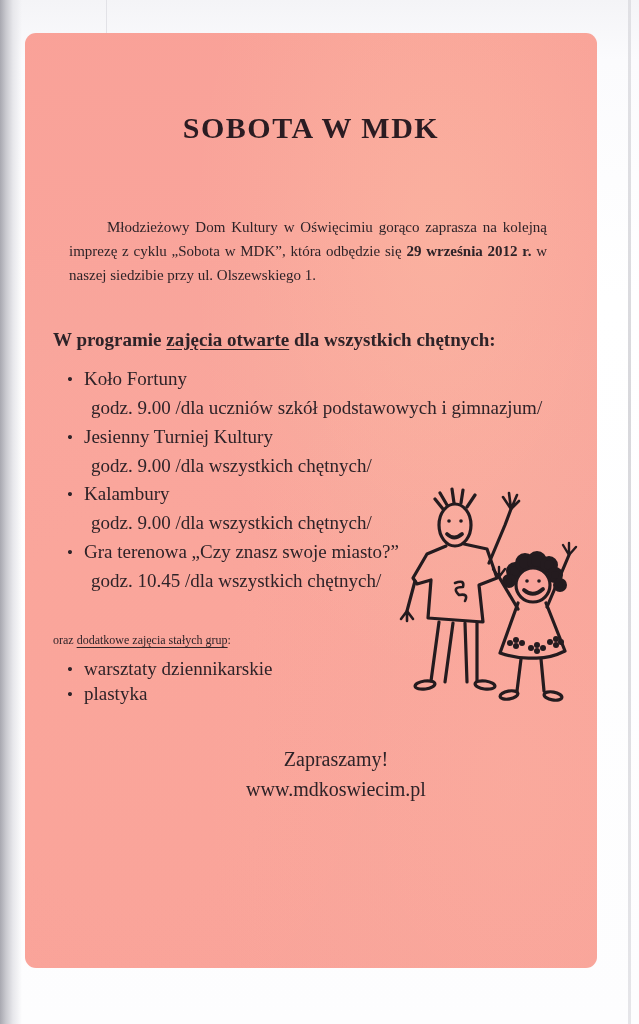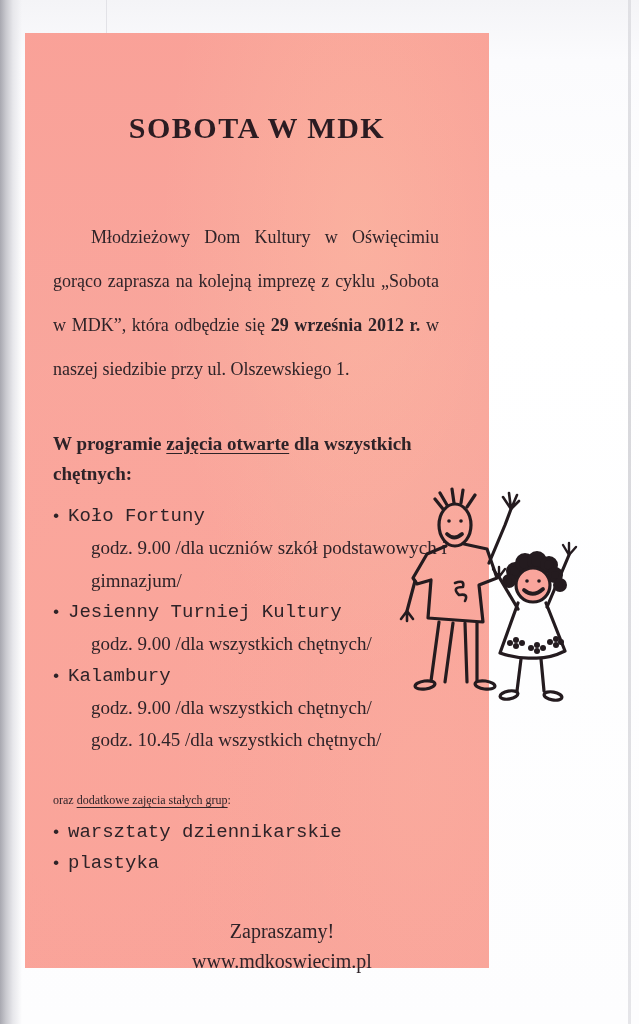--- a/index.html
+++ b/index.html
@@ -21,47 +21,48 @@
     position:absolute;top:0;bottom:0;left:628px;width:3px;
     background:linear-gradient(180deg,#d5d5da,#c3c3c9 40%,#d9d9de);
     opacity:.65;
   }
   .scan-seam{
     position:absolute;left:106px;top:0;height:34px;width:1px;
     background:#e2e2e7;
   }
   
   .paper{
-    position:absolute;left:25px;top:33px;width:464px;height:935px;
+    position:absolute;left:25px;top:33px;width:572px;height:935px;
     background-color:#f9a59c;
     background-image:
       radial-gradient(ellipse at 72% 22%, rgba(255,220,175,.22), transparent 42%),
       radial-gradient(ellipse at 18% 70%, rgba(255,170,155,.25), transparent 55%),
       radial-gradient(ellipse at 85% 80%, rgba(255,200,170,.15), transparent 45%),
       linear-gradient(180deg, rgba(250,145,135,.18), rgba(255,175,158,.05) 35%, rgba(248,150,138,.14) 100%);
     color:#2e2328;
+    border-radius:11px;
   }
   
   .title{
     padding-top:78px;margin:0;text-align:center;
     font-size:30px;font-weight:bold;letter-spacing:1.5px;
     color:#2b1c22;line-height:34px;
   }
   .intro{
-    margin:70px 0 0 0;padding:0 50px 0 28px;
-    font-size:18px;line-height:44px;
+    margin:70px 0 0 16px;padding:0 50px 0 28px;
+    font-size:15px;line-height:24px;
     text-align:justify;text-indent:38px;
   }
   .program-heading{
     margin:38px 0 0 0;padding:0 40px 0 28px;
     font-size:19px;line-height:30px;font-weight:bold;
   }
   .u{text-decoration:underline;text-underline-offset:3px;}
   .program-list{margin-top:12px;font-size:19px;}
-  .item-name{padding-left:26px;line-height:31px;font-family:Liberation Mono, monospace;}
+  .item-name{padding-left:42px;line-height:24px;}
   .item-name .bullet{display:inline-block;width:17px;font-size:17px;}
   .item-time{padding-left:66px;line-height:32.5px;}
   .extra-heading{
     margin:28px 0 0 0;padding:0 40px 0 28px;
     font-size:12px;line-height:30px;
   }
   .extra-list{margin-top:2px;font-size:19px;}
   .footer{
     margin-top:37px;text-align:center;padding-left:50px;
     font-size:20px;
@@ -90,20 +91,21 @@
 
     <p class="program-heading"><span>W programie </span><span class="u">zajęcia otwarte</span><span> dla wszystkich chętnych:</span></p>
 
     <div class="program-list">
       <div class="item-name"><span class="bullet">•</span><span>Koło Fortuny</span></div>
       <div class="item-time">godz. 9.00 /dla uczniów szkół podstawowych i gimnazjum/</div>
       <div class="item-name"><span class="bullet">•</span><span>Jesienny Turniej Kultury</span></div>
       <div class="item-time">godz. 9.00 /dla wszystkich chętnych/</div>
       <div class="item-name"><span class="bullet">•</span><span>Kalambury</span></div>
       <div class="item-time">godz. 9.00 /dla wszystkich chętnych/</div>
+      <div class="item-name"><span class="bullet">•</span><span>Gra terenowa „Czy znasz swoje miasto?”</span></div>
       <div class="item-time">godz. 10.45 /dla wszystkich chętnych/</div>
     </div>
 
     <p class="extra-heading"><span>oraz </span><span class="u">dodatkowe zajęcia stałych grup</span><span>:</span></p>
 
     <div class="extra-list">
       <div class="item-name"><span class="bullet">•</span><span>warsztaty dziennikarskie</span></div>
       <div class="item-name"><span class="bullet">•</span><span>plastyka</span></div>
     </div>
 

